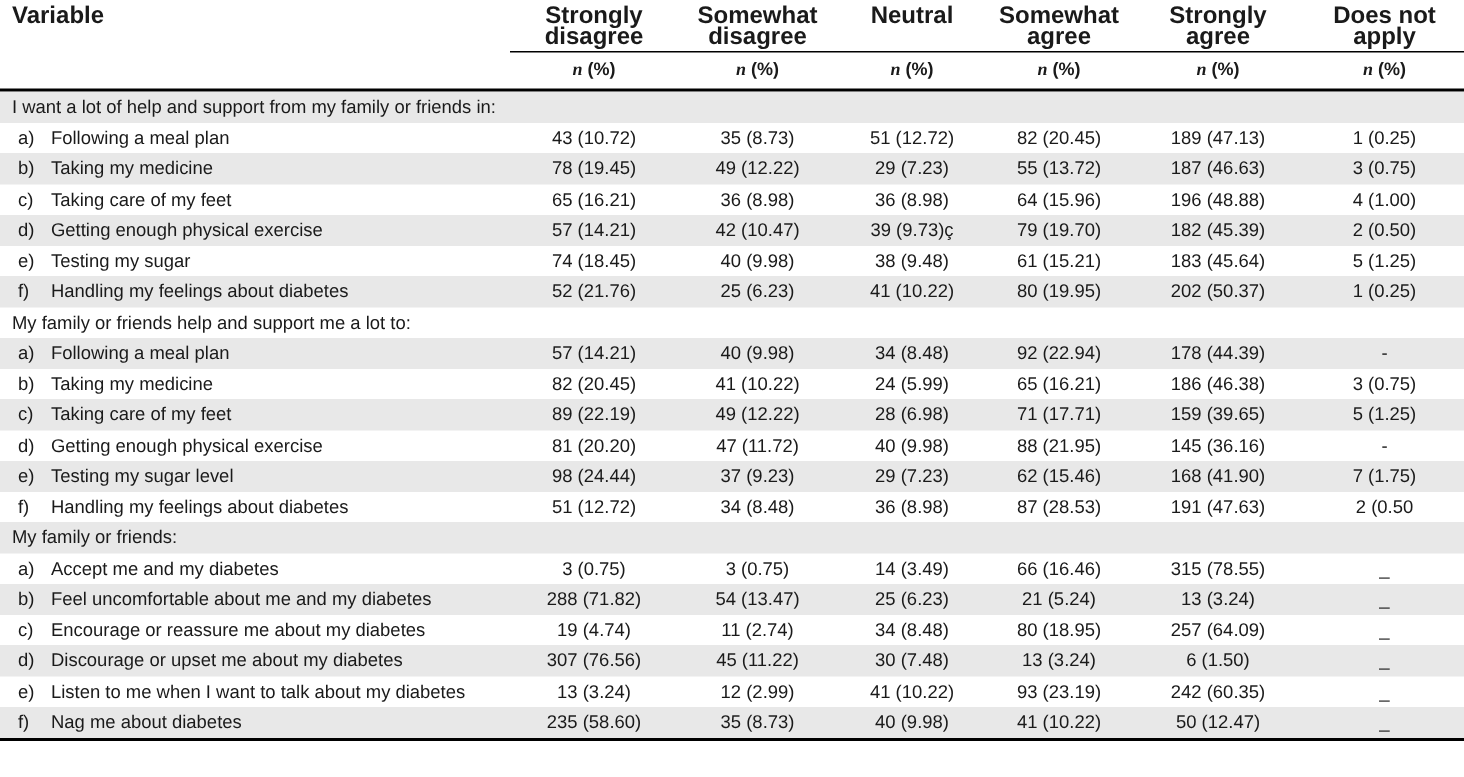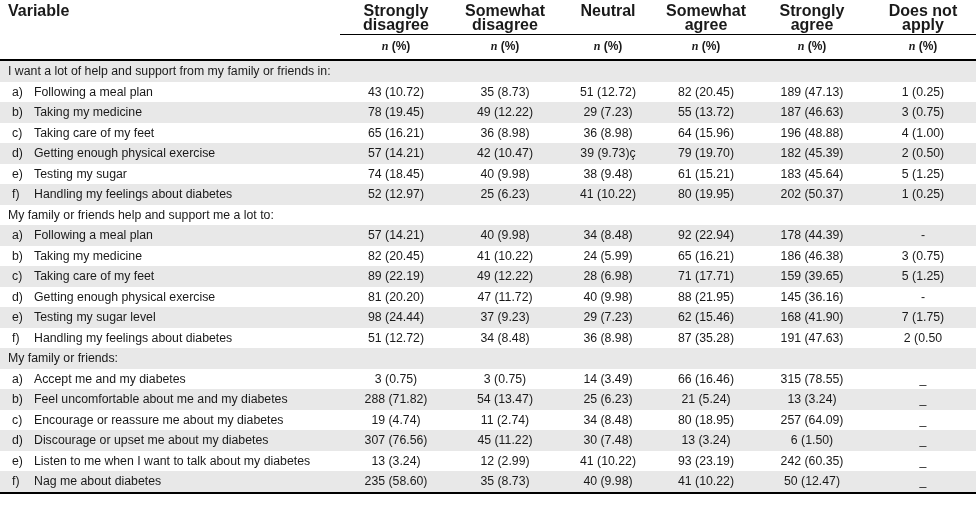--- a/index.html
+++ b/index.html
@@ -131,21 +131,21 @@
           <td class="var"><span class="letter">e)</span><span>Testing my sugar</span></td>
           <td class="num">74 (18.45)</td>
           <td class="num">40 (9.98)</td>
           <td class="num">38 (9.48)</td>
           <td class="num">61 (15.21)</td>
           <td class="num">183 (45.64)</td>
           <td class="num">5 (1.25)</td>
         </tr>
         <tr>
           <td class="var"><span class="letter">f)</span><span>Handling my feelings about diabetes</span></td>
-          <td class="num">52 (12.97)</td>
+          <td class="num">52 (21.76)</td>
           <td class="num">25 (6.23)</td>
           <td class="num">41 (10.22)</td>
           <td class="num">80 (19.95)</td>
           <td class="num">202 (50.37)</td>
           <td class="num">1 (0.25)</td>
         </tr>
         <tr>
           <td class="section" colspan="7">My family or friends help and support me a lot to:</td>
         </tr>
         <tr>
@@ -191,21 +191,21 @@
           <td class="num">29 (7.23)</td>
           <td class="num">62 (15.46)</td>
           <td class="num">168 (41.90)</td>
           <td class="num">7 (1.75)</td>
         </tr>
         <tr>
           <td class="var"><span class="letter">f)</span><span>Handling my feelings about diabetes</span></td>
           <td class="num">51 (12.72)</td>
           <td class="num">34 (8.48)</td>
           <td class="num">36 (8.98)</td>
-          <td class="num">87 (35.28)</td>
+          <td class="num">87 (28.53)</td>
           <td class="num">191 (47.63)</td>
           <td class="num">2 (0.50</td>
         </tr>
         <tr>
           <td class="section" colspan="7">My family or friends:</td>
         </tr>
         <tr>
           <td class="var"><span class="letter">a)</span><span>Accept me and my diabetes</span></td>
           <td class="num">3 (0.75)</td>
           <td class="num">3 (0.75)</td>

